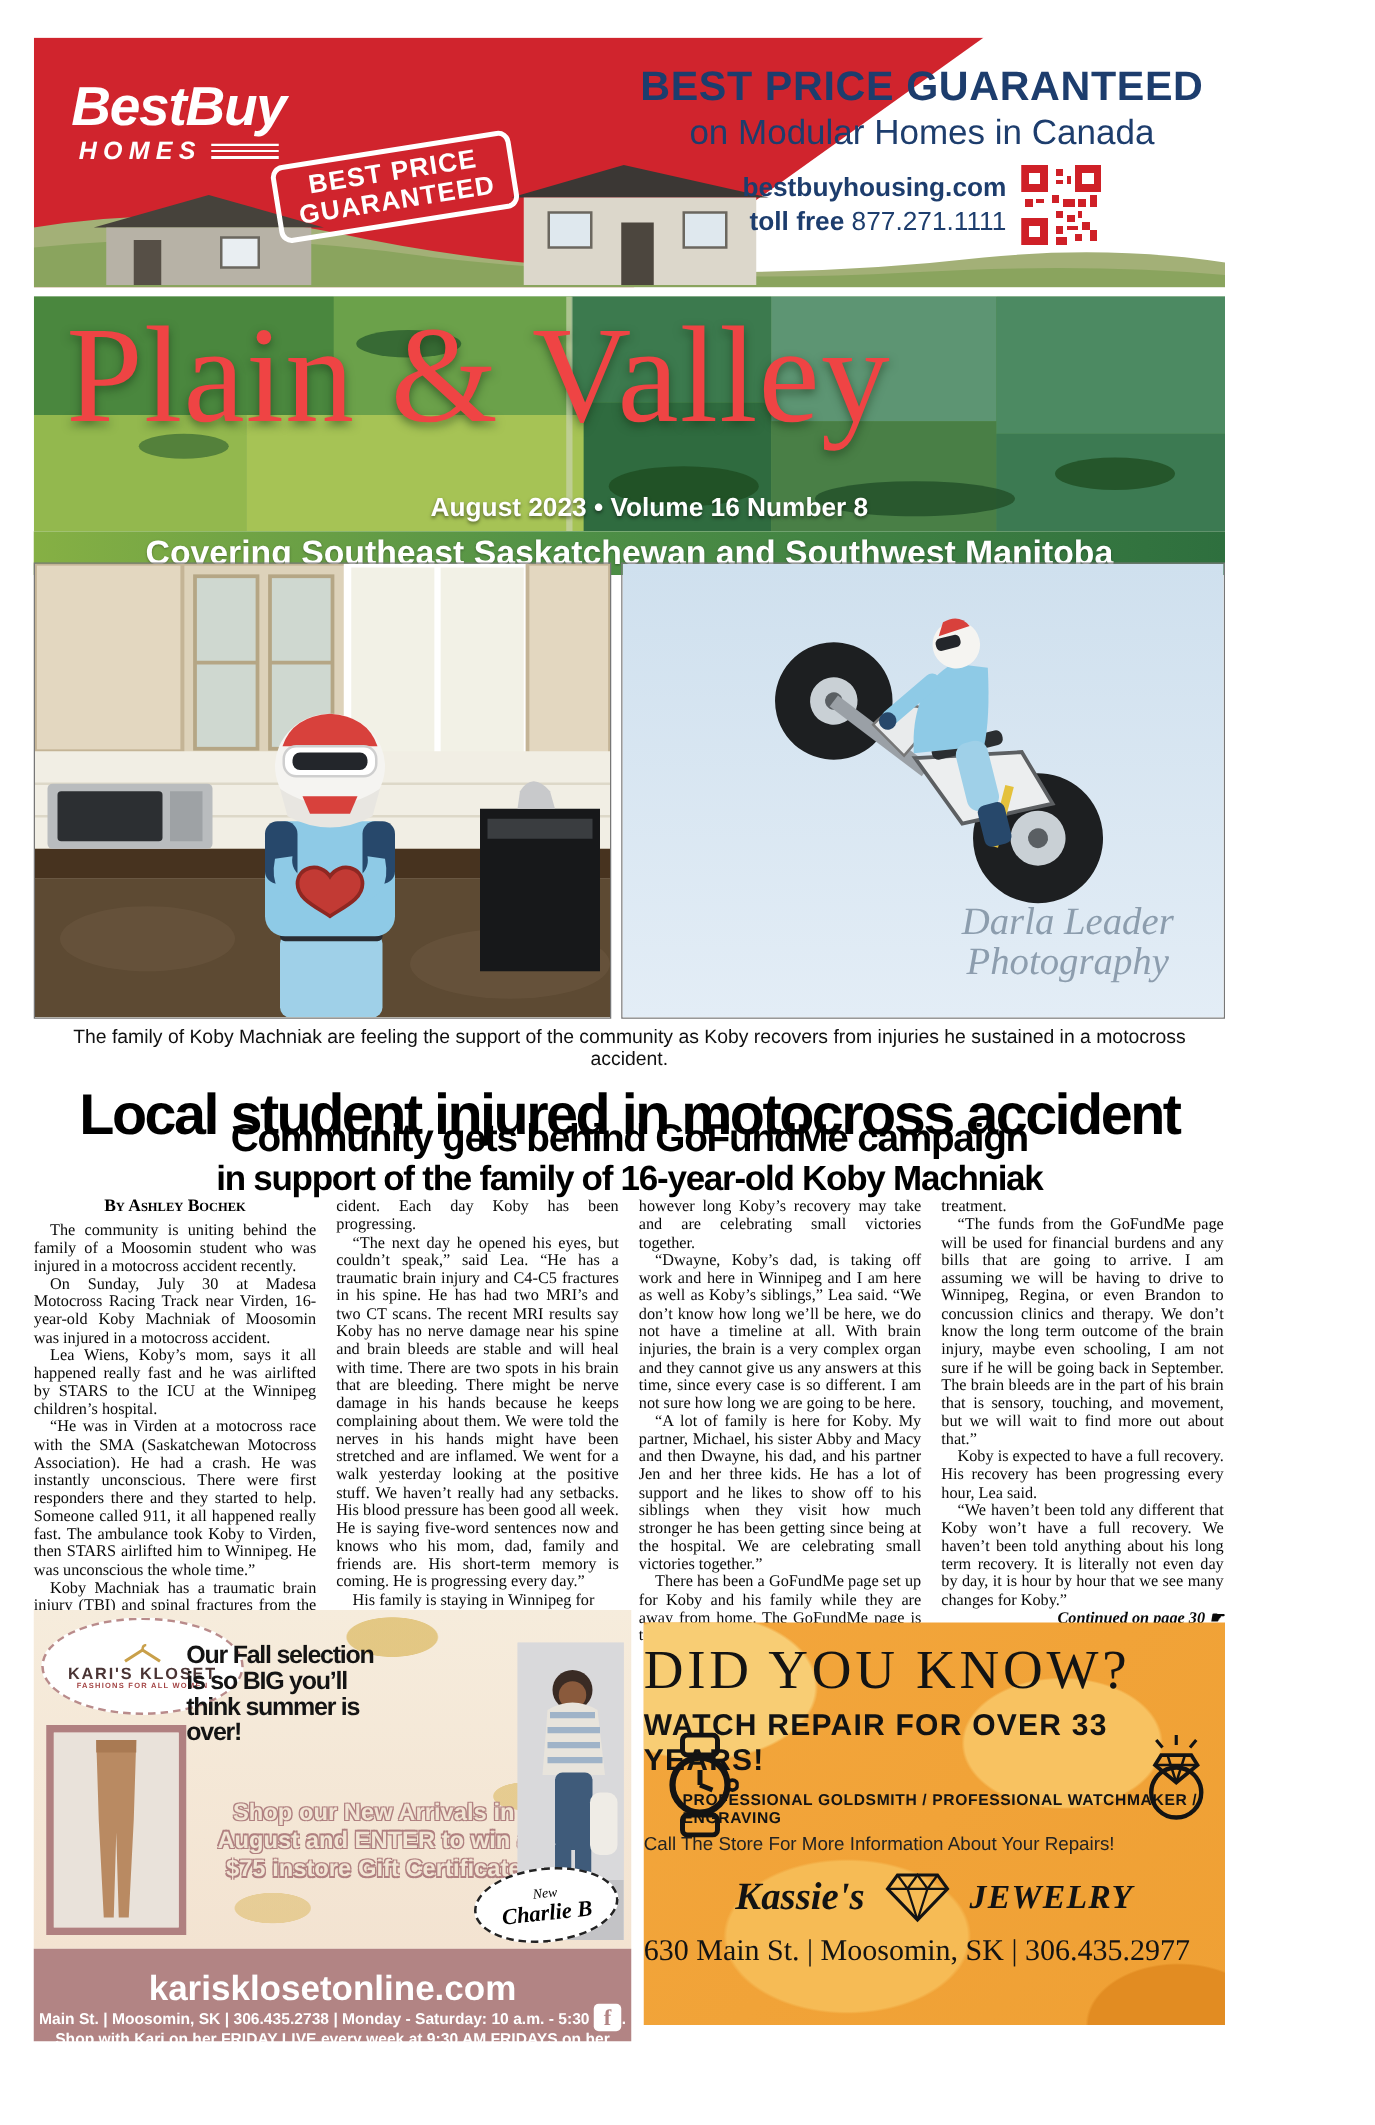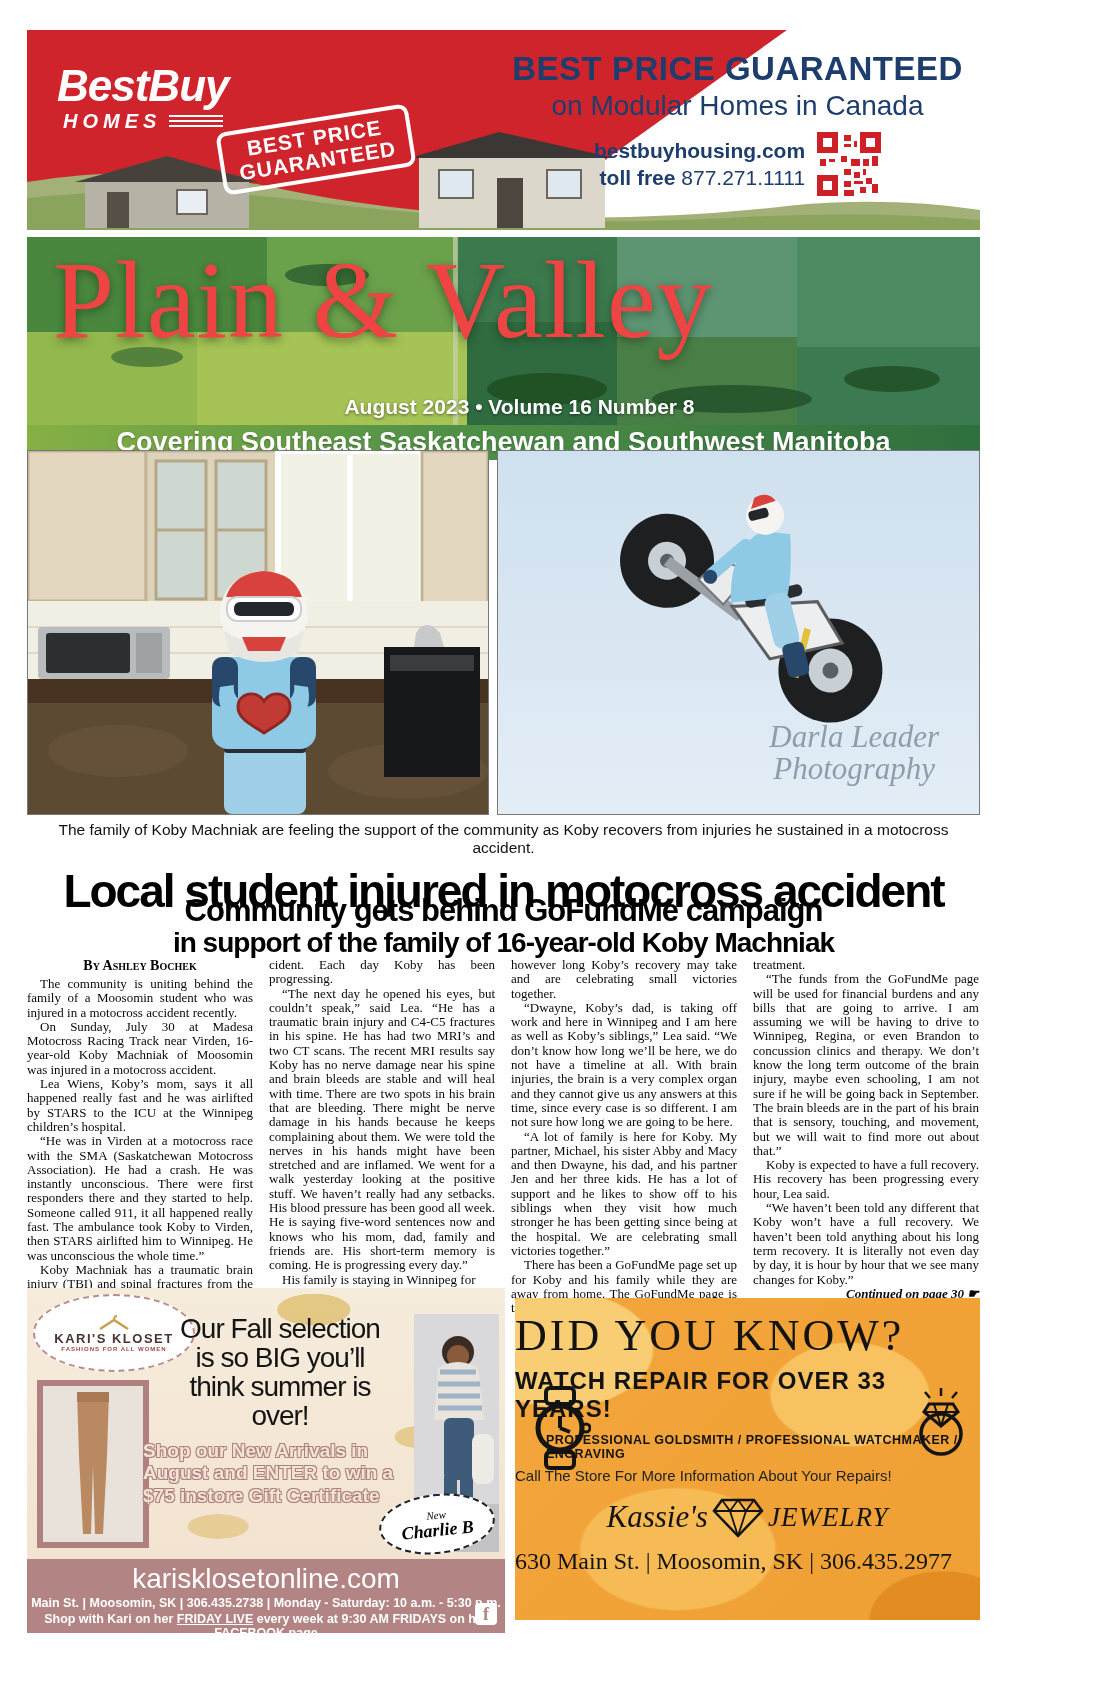--- a/index.html
+++ b/index.html
@@ -77,33 +77,33 @@
        radial-gradient(50px 20px at 40% 88%, rgba(212,170,60,0.4) 0 60%, transparent 62%),
        linear-gradient(180deg,#f6ecdc,#f3e3d1); }
   .kari-oval { position:absolute; left:6px; top:6px; width:158px; height:74px; background:#fff;
      border:2px dashed #b98b8b; border-radius:50%; display:flex; flex-direction:column;
      align-items:center; justify-content:center; }
   .kari-name { font-size:13px; font-weight:bold; letter-spacing:1.5px; color:#4a3434; }
   .kari-tag { font-size:6px; font-weight:bold; letter-spacing:1px; color:#a34444; }
   .kari-pants { position:absolute; left:10px; top:92px; width:112px; height:168px;
      background:#efe6de; border:6px solid #b08080; box-sizing:border-box; }
   .kari-model { position:absolute; left:387px; top:26px; width:85px; height:238px; background:#d9d9db; }
-  .kari-headline { position:absolute; left:122px; top:26px; width:262px; text-align:center;
-     font-size:28px; font-weight:400; letter-spacing:-1px; line-height:1.04; color:#141414; }
-  .kari-promo { position:absolute; left:116px; top:152px; width:312px; text-align:left;
+  .kari-headline { position:absolute; left:122px; top:26px; width:262px; text-align:left;
+     font-size:20px; font-weight:700; letter-spacing:-1px; line-height:1.04; color:#141414; }
+  .kari-promo { position:absolute; left:116px; top:152px; width:312px; text-align:center;
      font-size:19px; font-weight:800; line-height:1.18; color:#f2e5d4;
      text-shadow:-1px -1px 0 #b08080, 1px -1px 0 #b08080, -1px 1px 0 #b08080, 1px 1px 0 #b08080; }
   .charlie { position:absolute; left:352px; top:206px; width:112px; height:56px; background:#fff;
      border:2px dashed #222; border-radius:50%; transform:rotate(-6deg);
      display:flex; flex-direction:column; align-items:center; justify-content:center;
      font-family:"Liberation Serif", serif; }
   .charlie .new { font-style:italic; font-size:11px; line-height:1; }
   .charlie .cb { font-style:italic; font-weight:bold; font-size:18px; line-height:1; }
   .kari-bar { position:relative; width:478px; height:74px; background:#b28484; color:#fff; text-align:center; }
-  .kari-site { font-weight:normal; font-size:28px; padding-top:4px; }
+  .kari-site { font-weight:bold; font-size:28px; padding-top:16px; }
   .kari-info { font-weight:bold; font-size:12.5px; margin-top:1px; }
   .kari-social { font-weight:bold; font-size:12.5px; margin-top:2px; }
   .kari-social .ul { text-decoration:underline; }
   .kari-fb { position:absolute; right:8px; bottom:8px; width:22px; height:22px; background:#fff;
      border-radius:4px; color:#b28484; font-family:"Liberation Serif", serif; font-weight:bold;
      font-size:18px; line-height:22px; text-align:center; }
 
   
   .kassie { position:absolute; left:515px; top:1298px; width:465px; height:322px; overflow:hidden;
      background:
@@ -112,22 +112,22 @@
        radial-gradient(130px 85px at 72% 30%, #f8c261 0 60%, transparent 62%),
        radial-gradient(160px 100px at 35% 78%, #f6bb55 0 60%, transparent 62%),
        linear-gradient(135deg,#f3a63c,#efa034);
      text-align:left; color:#131313; }
   .kassie-title { margin-top:12px; font-family:"Liberation Serif", serif; font-size:44px;
      letter-spacing:3px; }
   .kassie-line1 { margin-top:10px; font-size:24px; font-weight:800; letter-spacing:1px; }
   .kassie-line2 { margin-top:6px; font-size:24px; font-weight:800; letter-spacing:1px; }
   .kassie-line3 { margin-top:10px; font-size:12.5px; font-weight:800; letter-spacing:0.5px;padding-left:31px; }
   .kassie-line4 { margin-top:6px; font-size:15px; font-weight:400; color:#222; }
-  .kassie-brand { margin-top:10px; display:flex; align-items:center; justify-content:center; gap:4px;
-     font-family:"Liberation Serif", serif; font-style:italic; font-weight:normal; }
+  .kassie-brand { margin-top:10px; display:flex; align-items:center; justify-content:center; gap:16px;
+     font-family:"Liberation Serif", serif; font-style:italic; font-weight:bold; }
   .kassie-script { font-size:31px; }
   .kassie-jewelry { font-size:27px; letter-spacing:1px; }
   .kassie-addr { margin-top:8px; font-family:"Liberation Serif", serif; font-size:24px; }
   .kassie-watch { position:absolute; left:14px; top:88px; }
   .kassie-ring { position:absolute; right:10px; top:84px; }
 </style>
 </head>
 <body>
 
 <div class="page">

